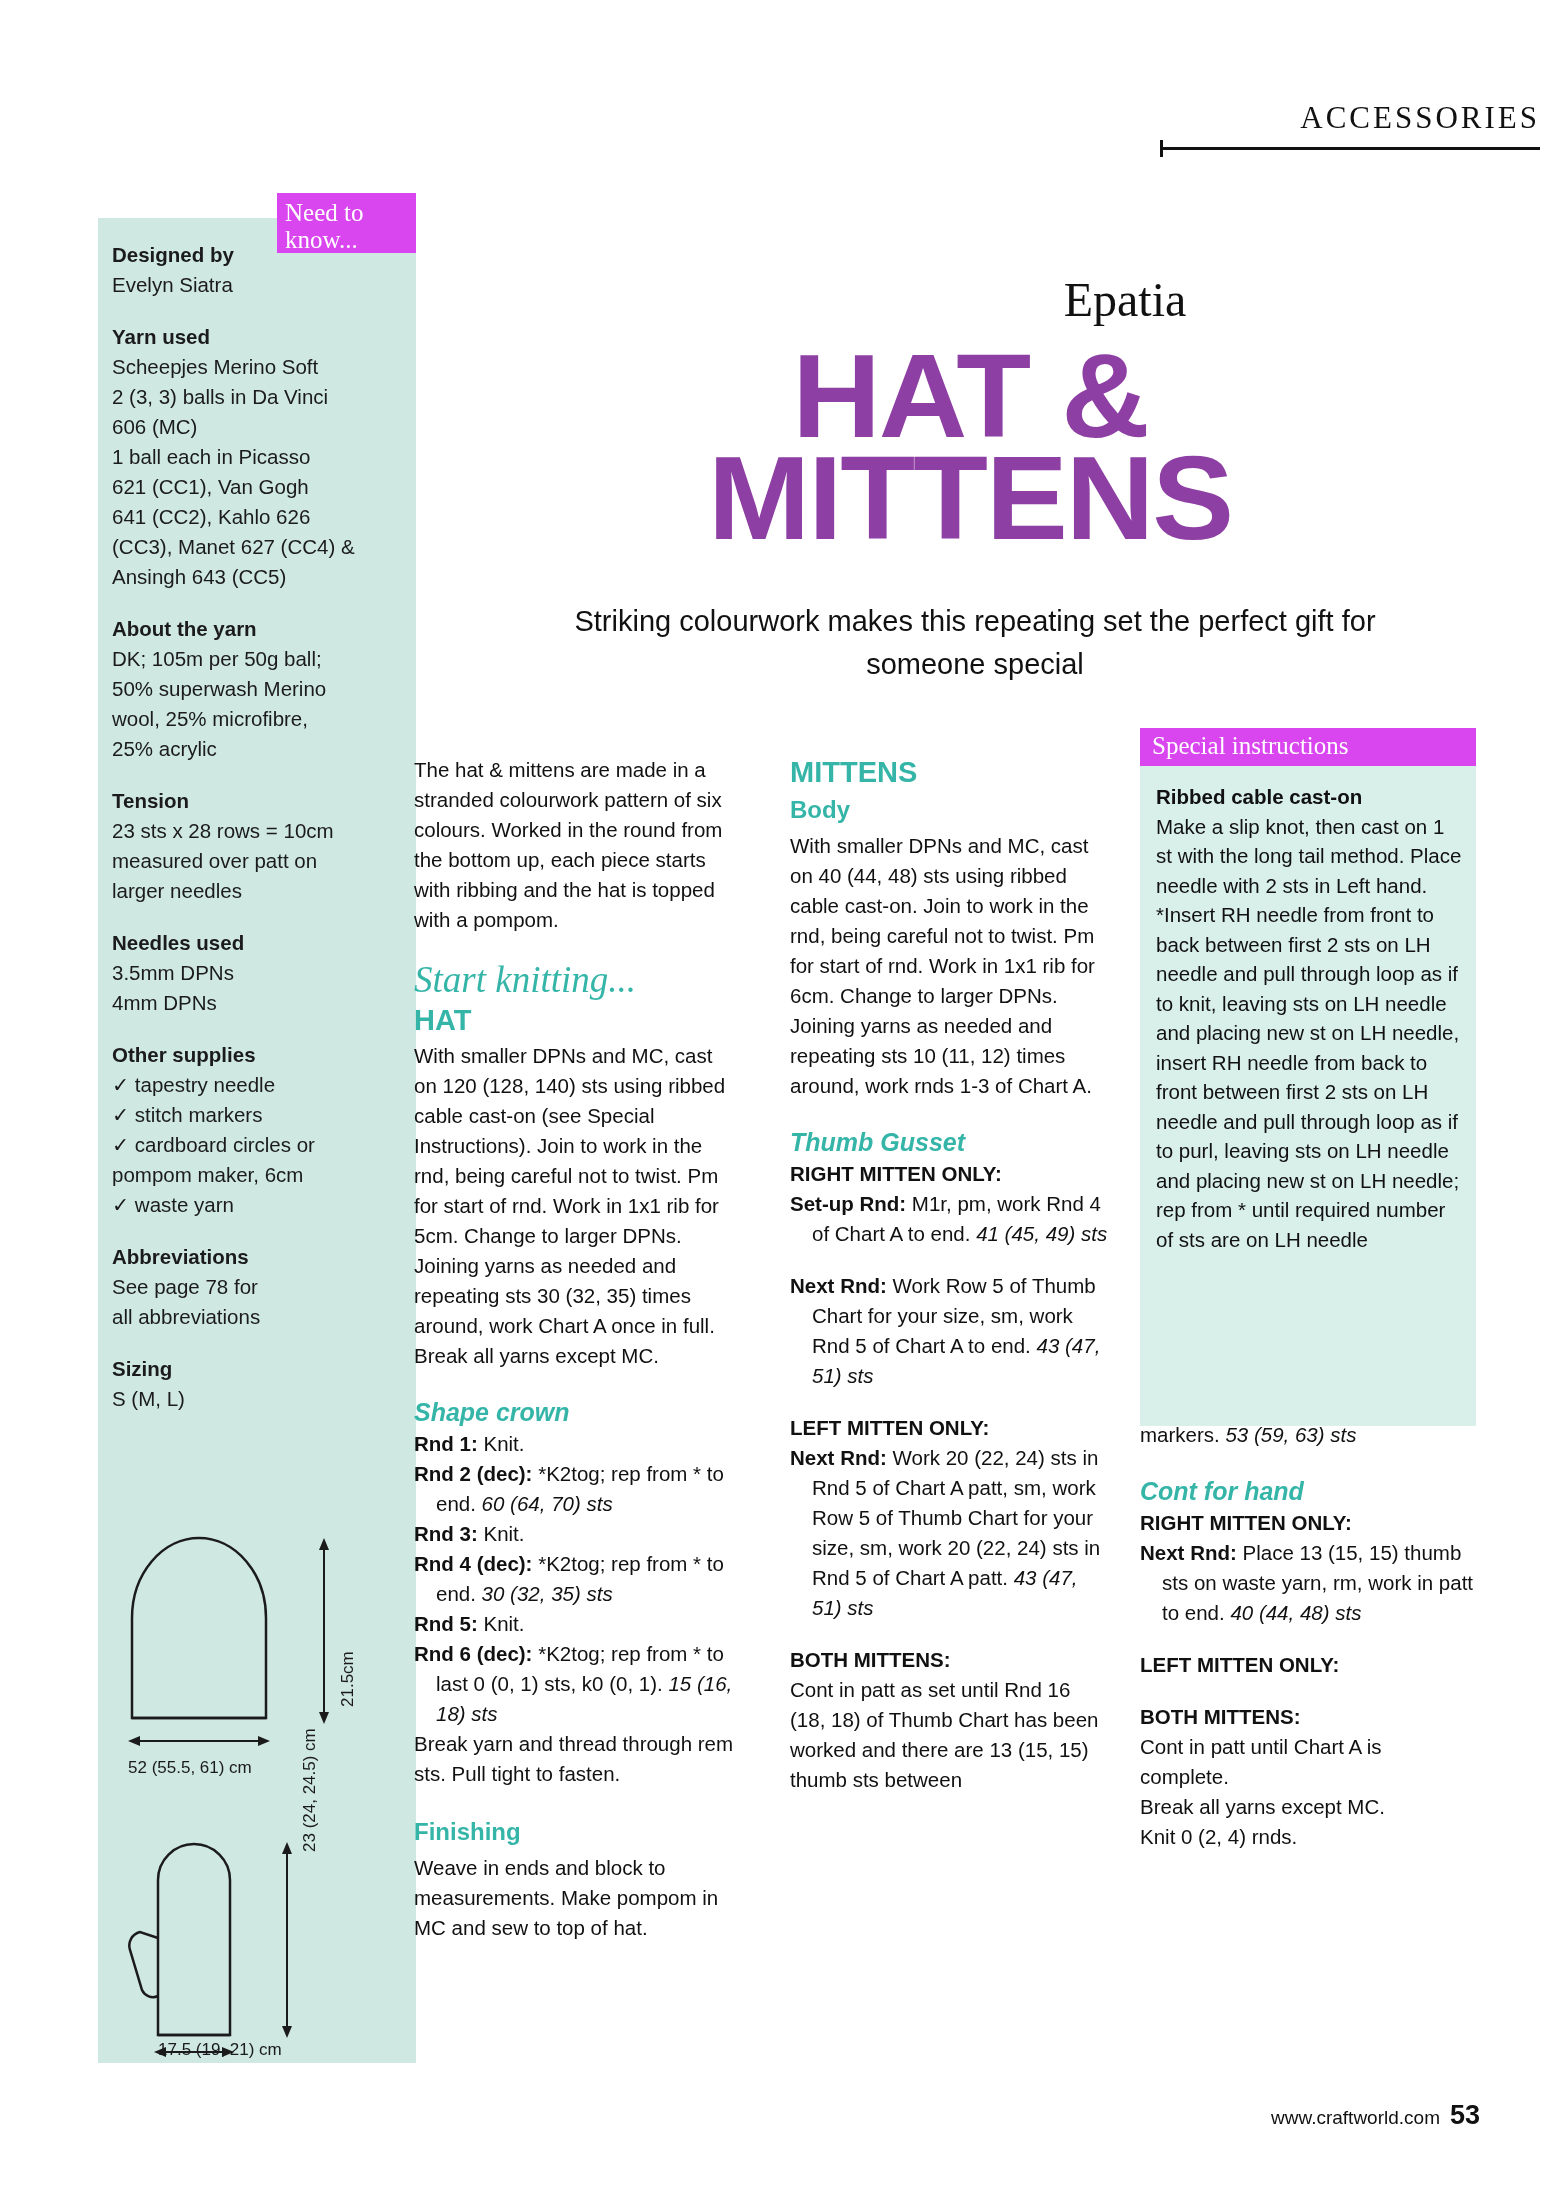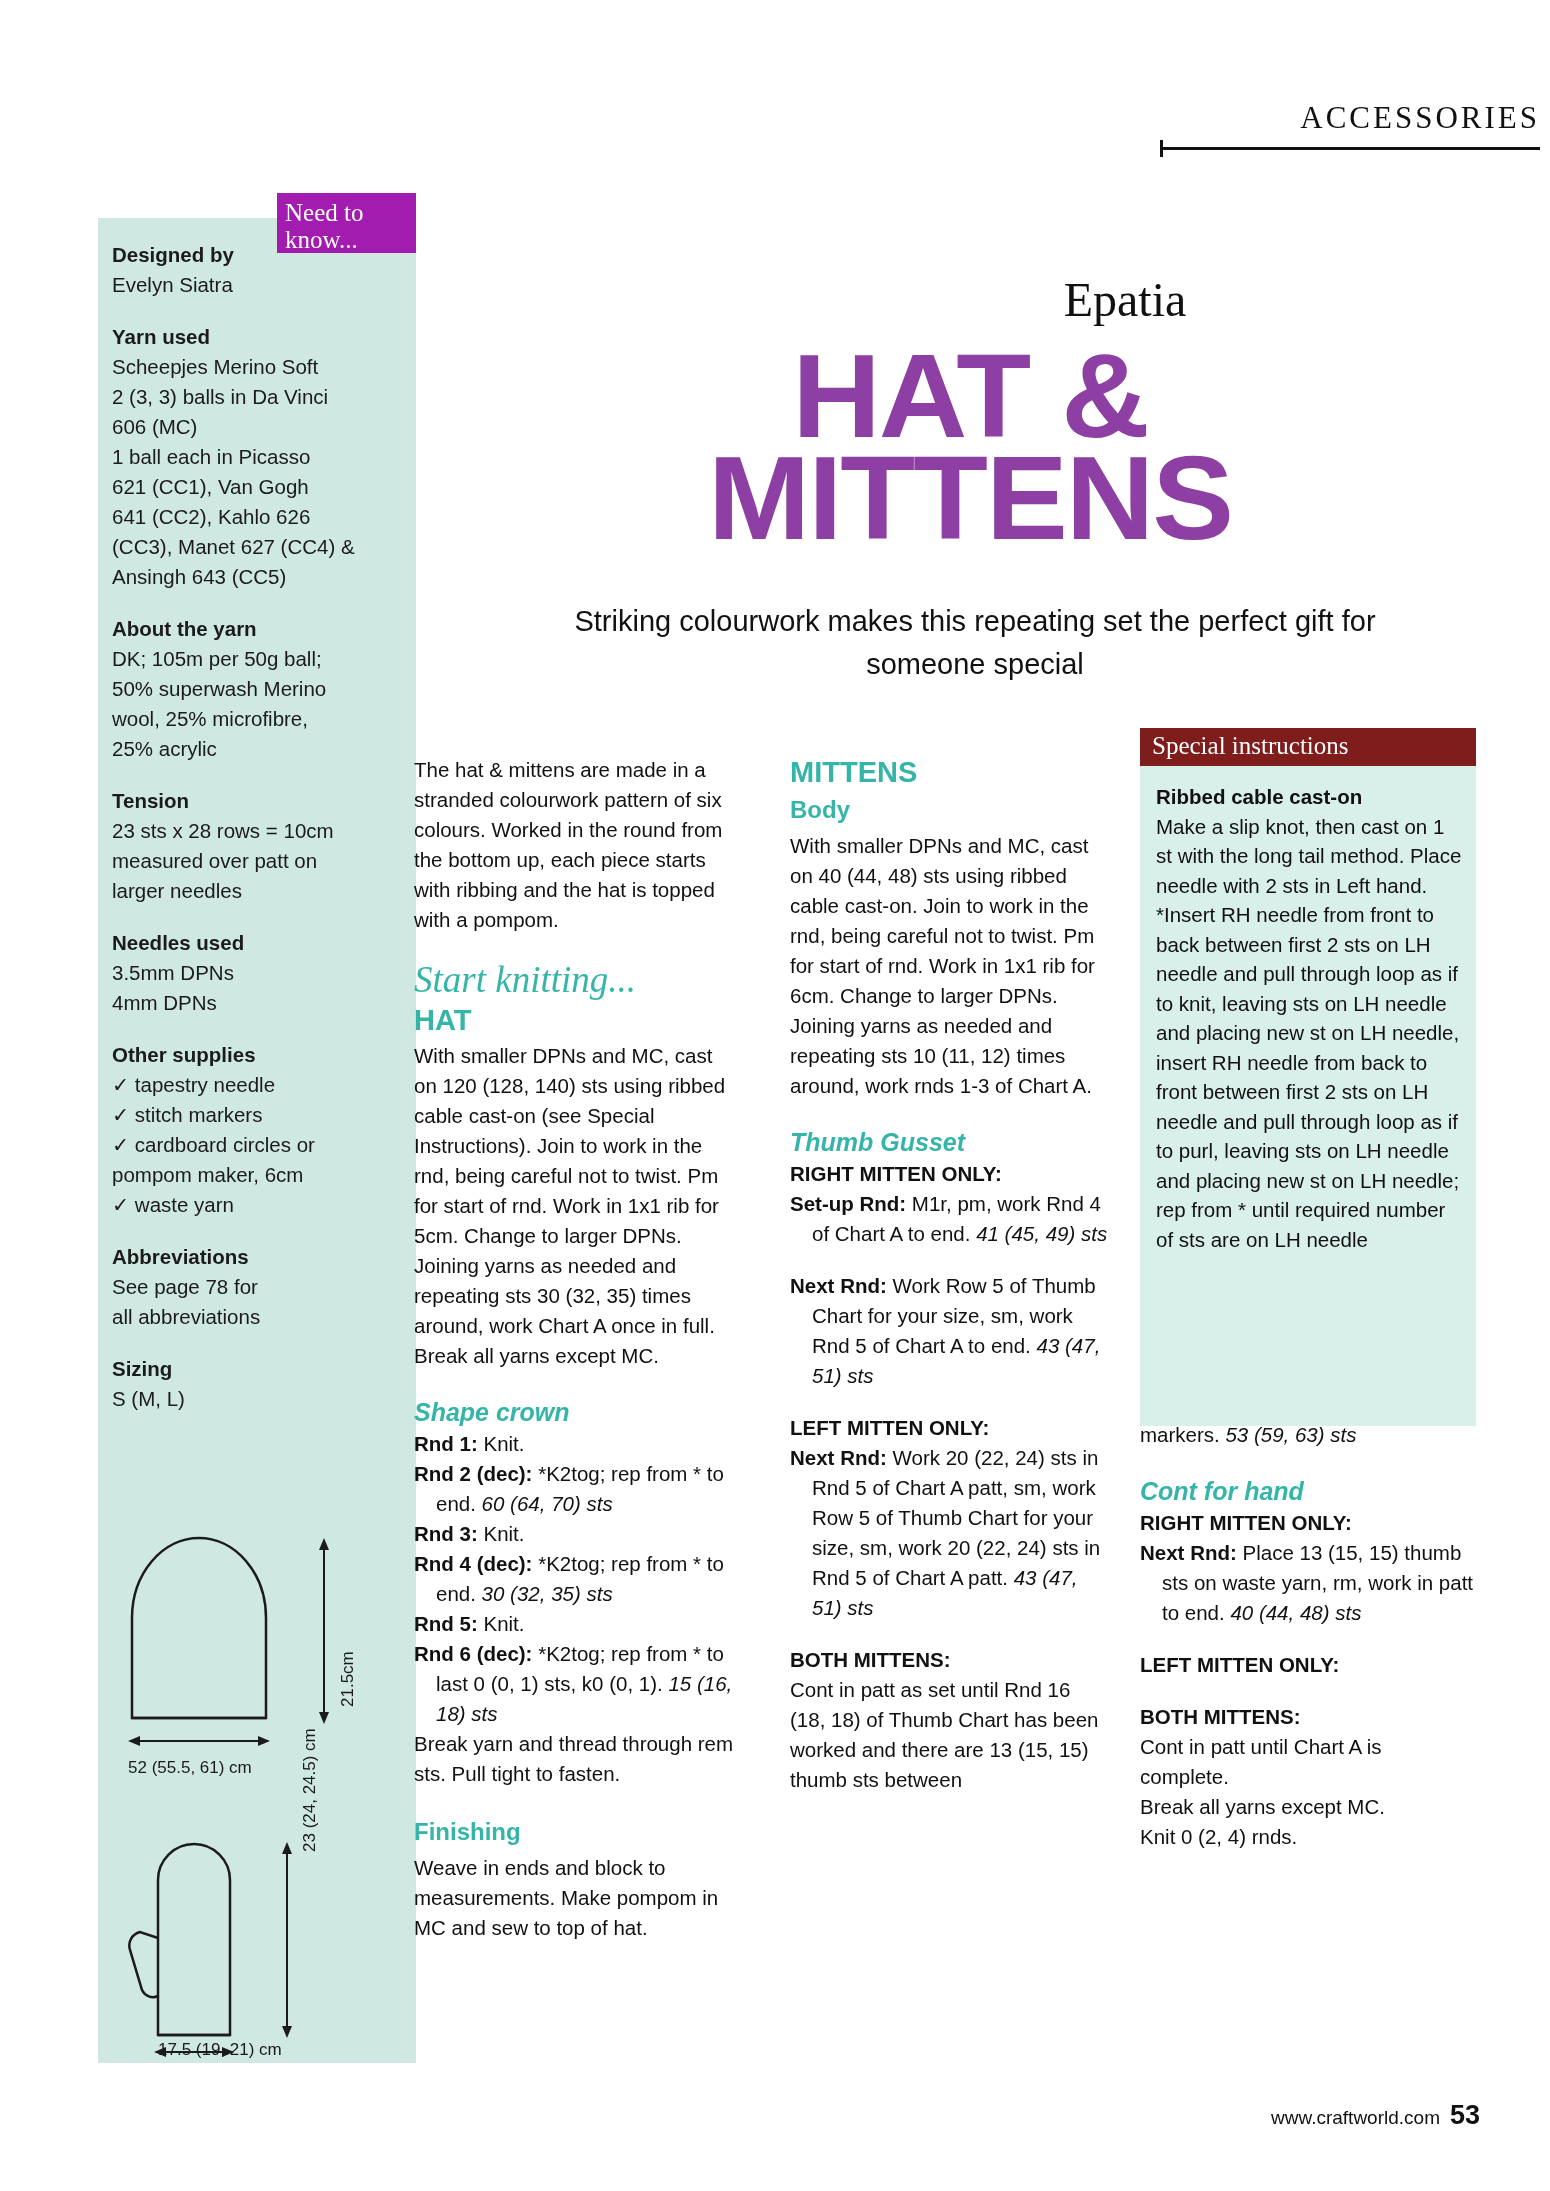--- a/index.html
+++ b/index.html
@@ -21,21 +21,21 @@
     position:absolute;left:1160px;top:100px;width:380px;text-align:right;
     font-size:31px;letter-spacing:3px;color:#111;font-family:"Liberation Serif", serif;
   }
   
   .sidebar{
     position:absolute;left:98px;top:218px;width:318px;height:1845px;
     background:#cfe8e2;
   }
   .need-to-know{
     position:absolute;left:277px;top:193px;width:139px;height:60px;
-    background:#a21caf;color:#ffffff;
+    background:#d946ef;color:#ffffff;
     font-family:"Liberation Serif", serif;
     font-size:25px;line-height:27px;padding:6px 0 16px 8px;box-sizing:border-box;
   }
   .sb-inner{
     position:absolute;left:112px;top:240px;width:290px;
     font-size:20.5px;line-height:30px;color:#1b1b1b;
   }
   .sb-head{font-weight:bold;margin-top:22px;}
   .sb-head:first-child{margin-top:0;}
   .sb-body{}
@@ -83,21 +83,21 @@
     color:#35b5a8;font-family:"Liberation Serif", serif;font-style:italic;
     font-size:37px;margin:30px 0 8px 0;
   }
   p{margin:0 0 0 0;}
   .gap{margin-top:22px;}
   .ind{padding-left:22px;text-indent:-22px;}
   b{font-weight:bold;}
   i{font-style:italic;}
   
   .si-header{
-    position:absolute;left:1140px;top:728px;width:336px;height:38px;background:#7f1d1d;
+    position:absolute;left:1140px;top:728px;width:336px;height:38px;background:#d946ef;
     color:#ffffff;font-family:"Liberation Serif", serif;font-size:25px;
     padding:4px 0 0 12px;box-sizing:border-box;
   }
   .si-box{
     position:absolute;left:1140px;top:766px;width:336px;height:660px;background:#d9efe9;
   }
   .si-text{
     position:absolute;left:1156px;top:782px;width:306px;font-size:20.5px;line-height:29.5px;
   }
   .col3b{

